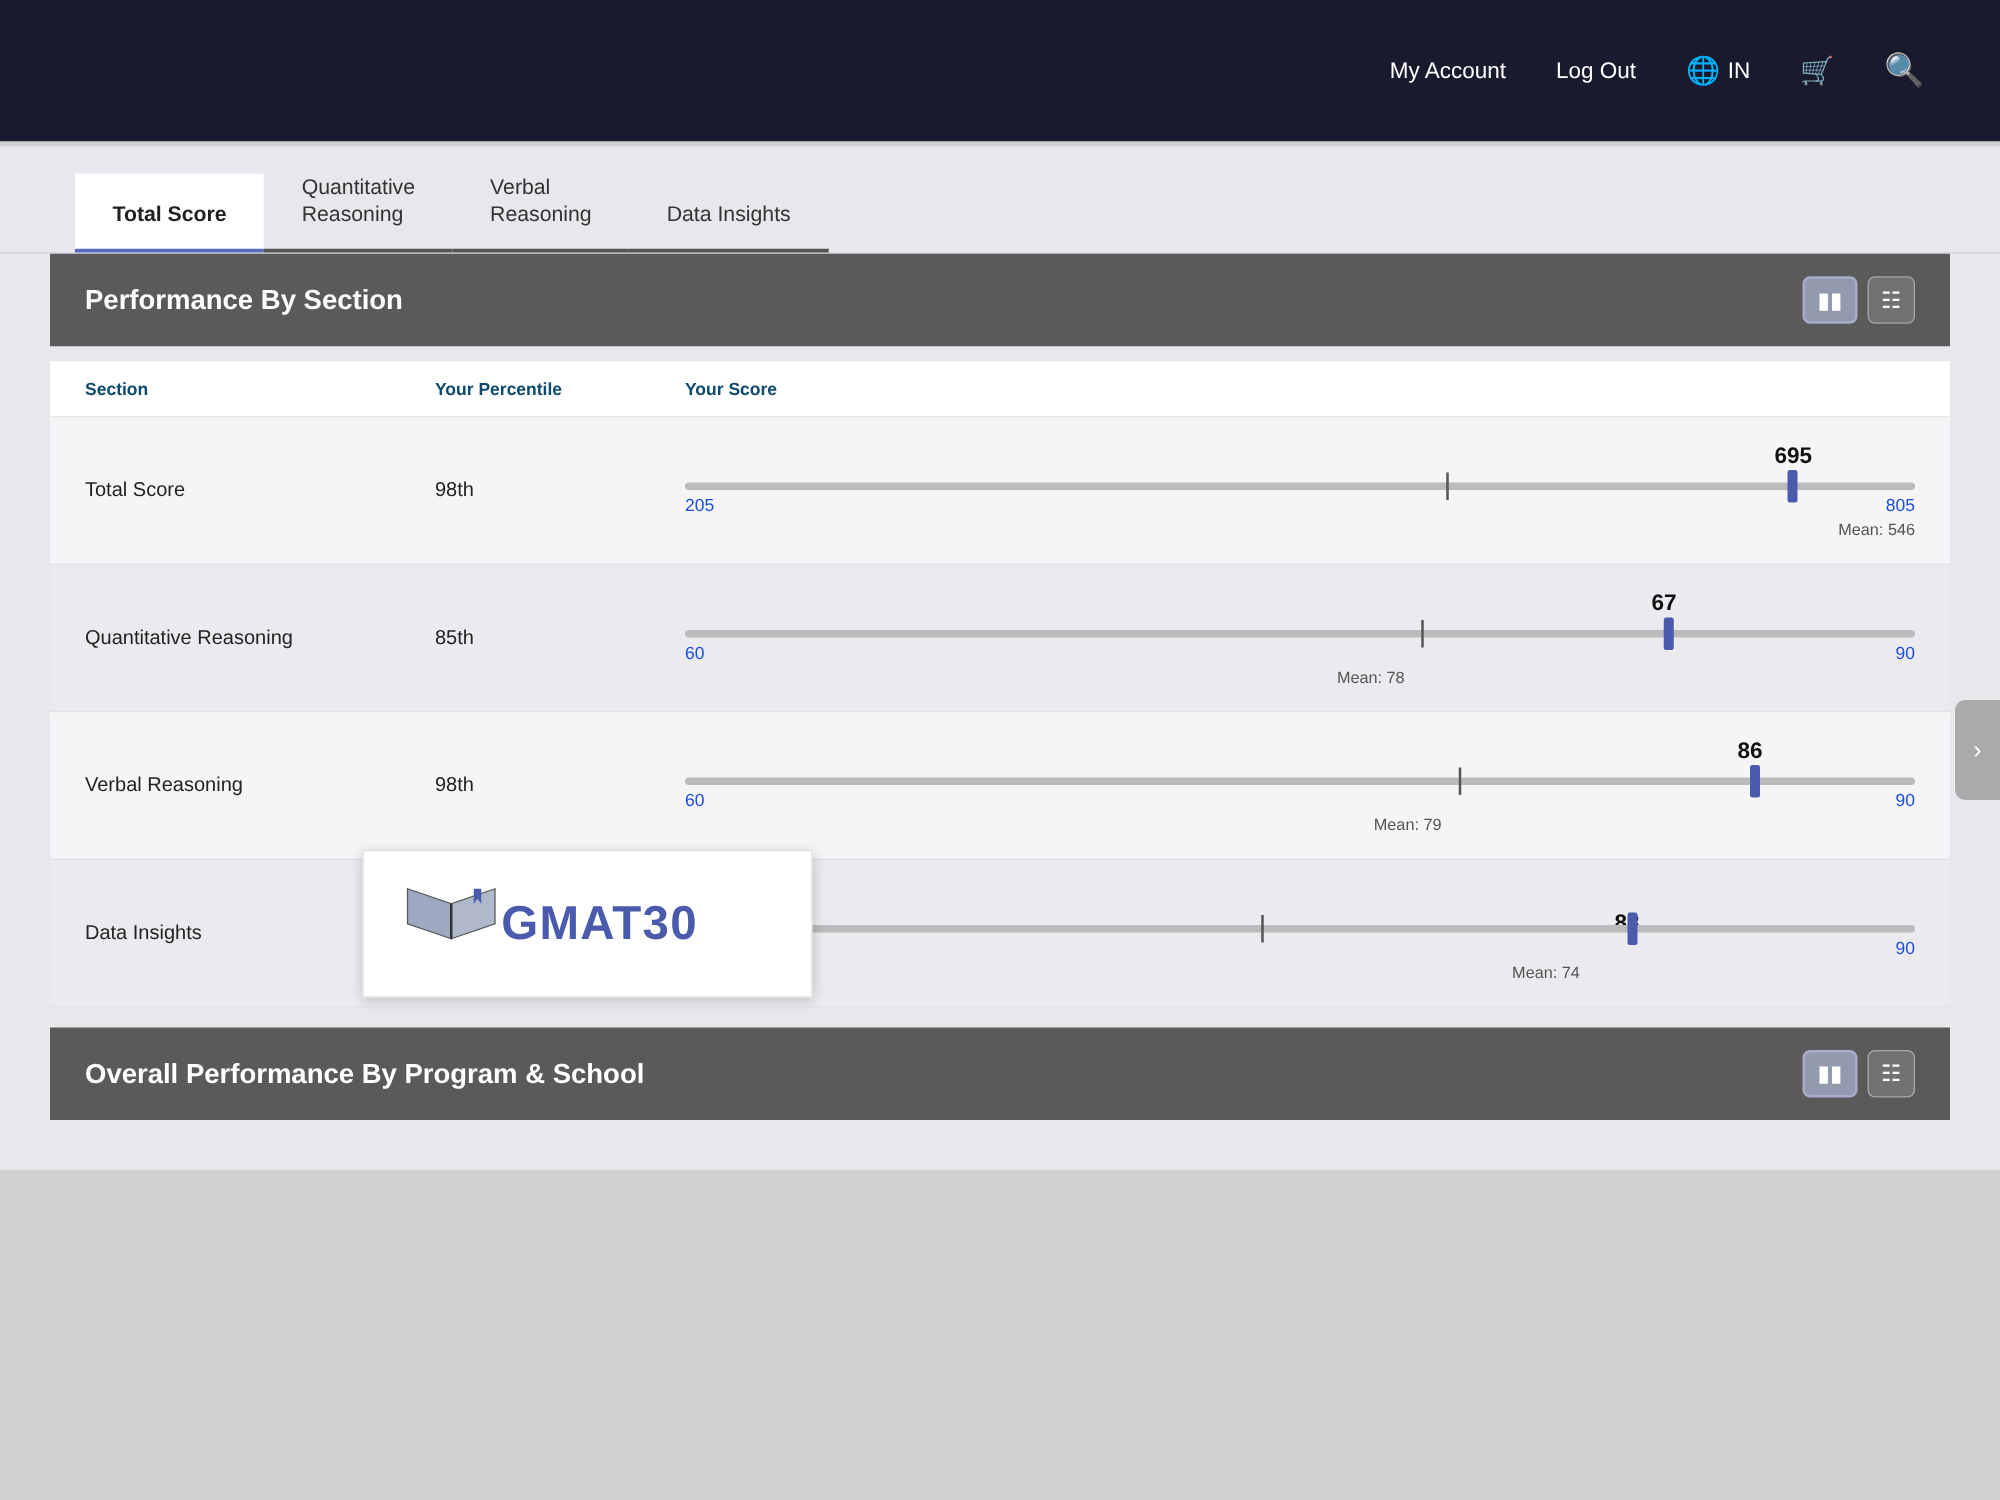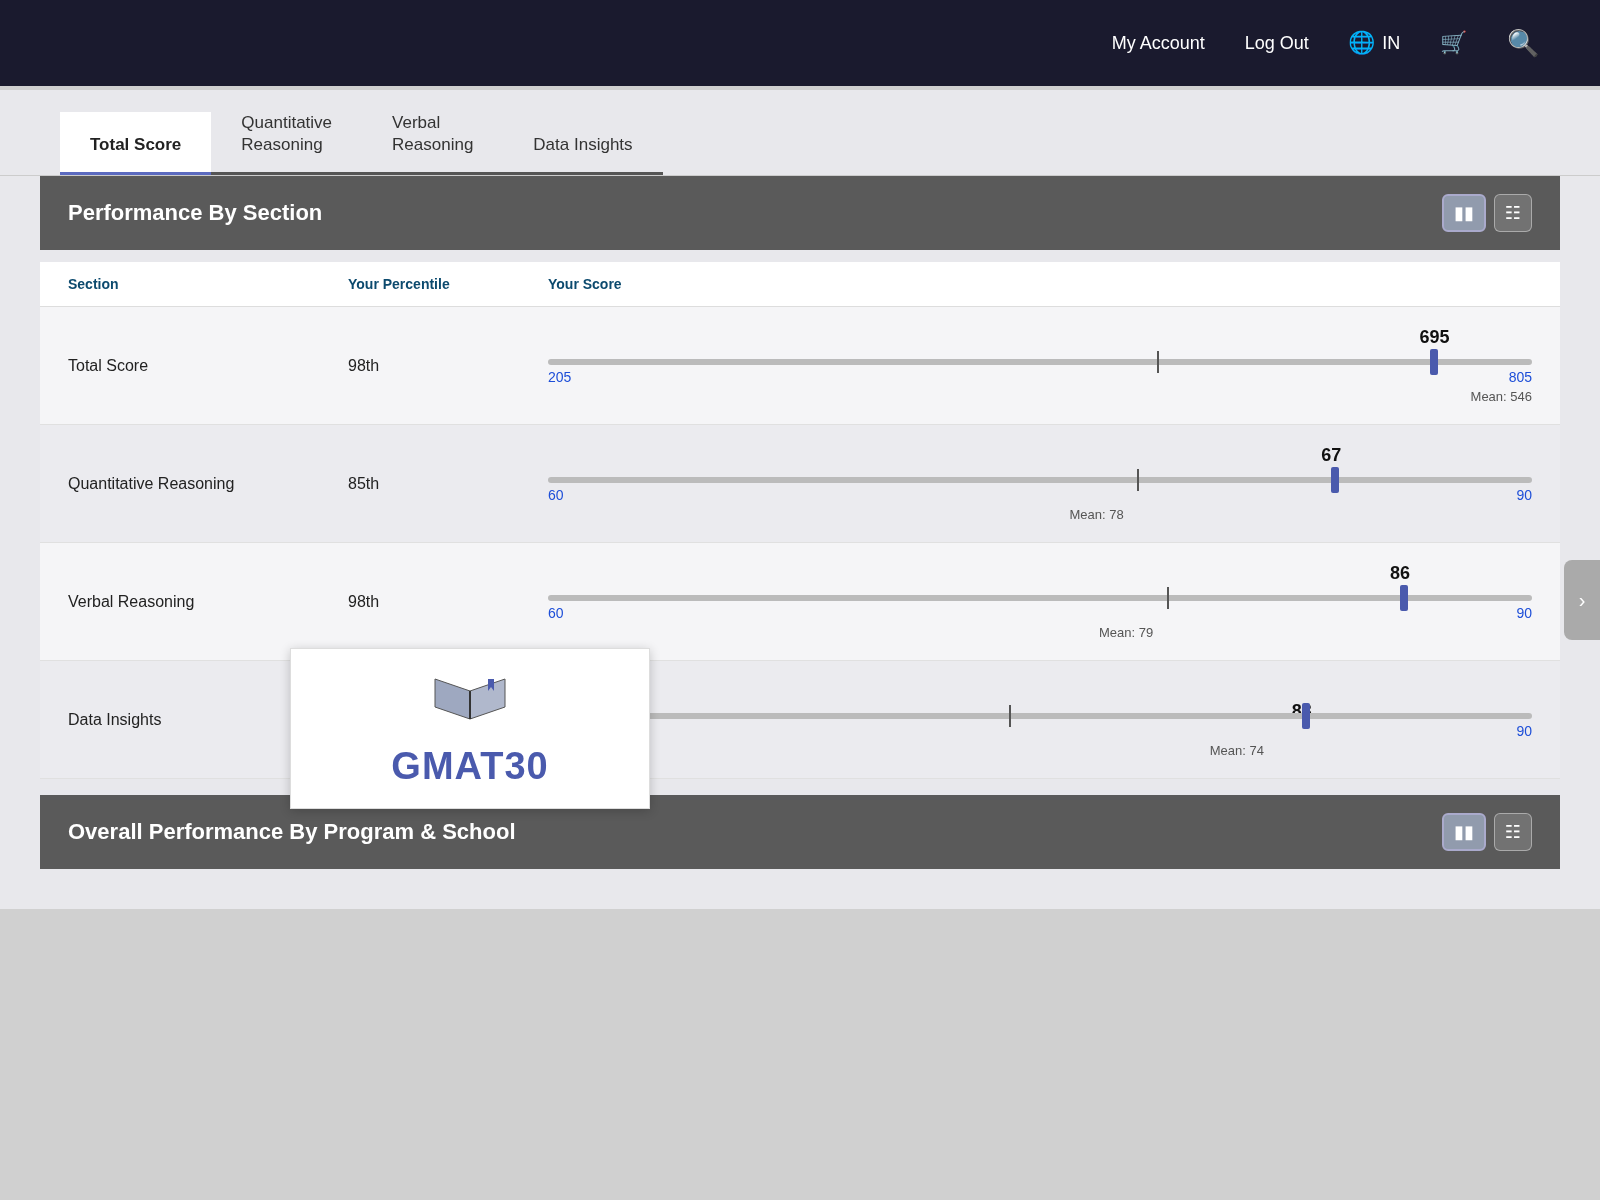--- a/index.html
+++ b/index.html
@@ -6,21 +6,21 @@
     body {
       font-family: Arial, sans-serif;
       background: #d0d0d0;
       min-height: 1200px;
       width: 1600px;
     }
 
     
     .top-nav {
       background: #1a1a2e;
-      height: 86px;
+      height: 113px;
       display: flex;
       align-items: center;
       justify-content: flex-end;
       padding: 0 60px;
       gap: 40px;
     }
     .top-nav-item {
       color: #fff;
       font-size: 18px;
       cursor: pointer;
@@ -202,27 +202,26 @@
     }
     .bottom-section-title {
       font-size: 22px;
       font-weight: 700;
     }
 
     
     .watermark {
       position: fixed;
       left: 290px;
-      top: 648px;
+      top: 680px;
       width: 360px;
       background: #fff;
       border: 1px solid #ddd;
       padding: 20px 30px;
       display: flex;
-      flex-direction: column;
       align-items: center;
       z-index: 100;
       box-shadow: 0 2px 10px rgba(0,0,0,0.2);
     }
     .watermark-logo {
       font-size: 50px;
       margin-bottom: 8px;
       line-height: 1;
     }
     .watermark-text {

